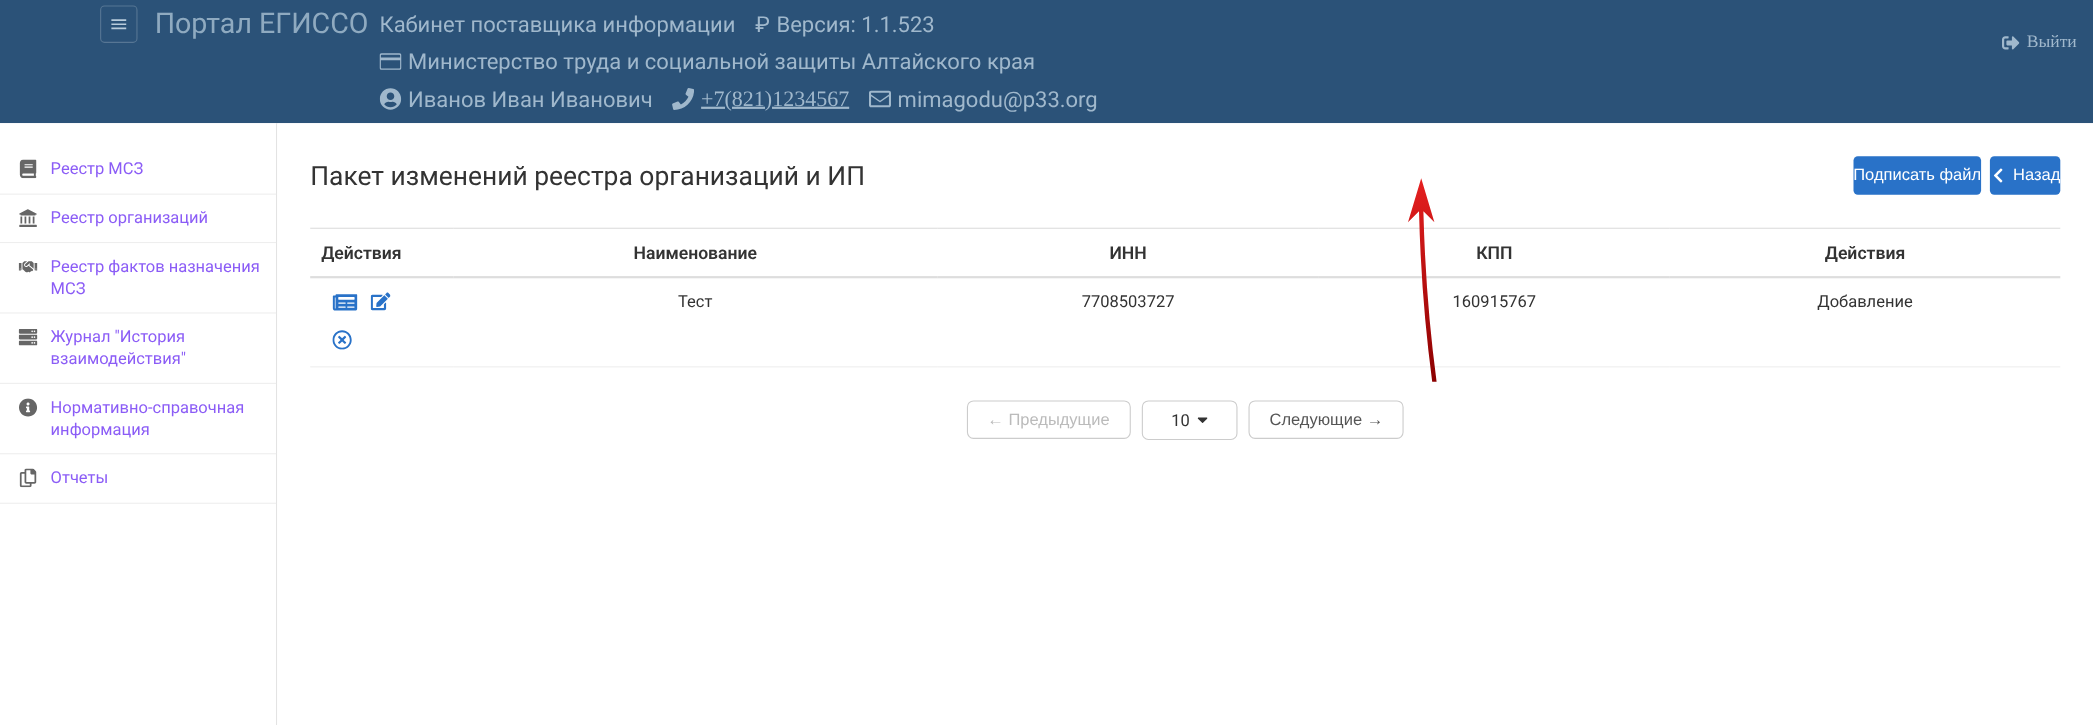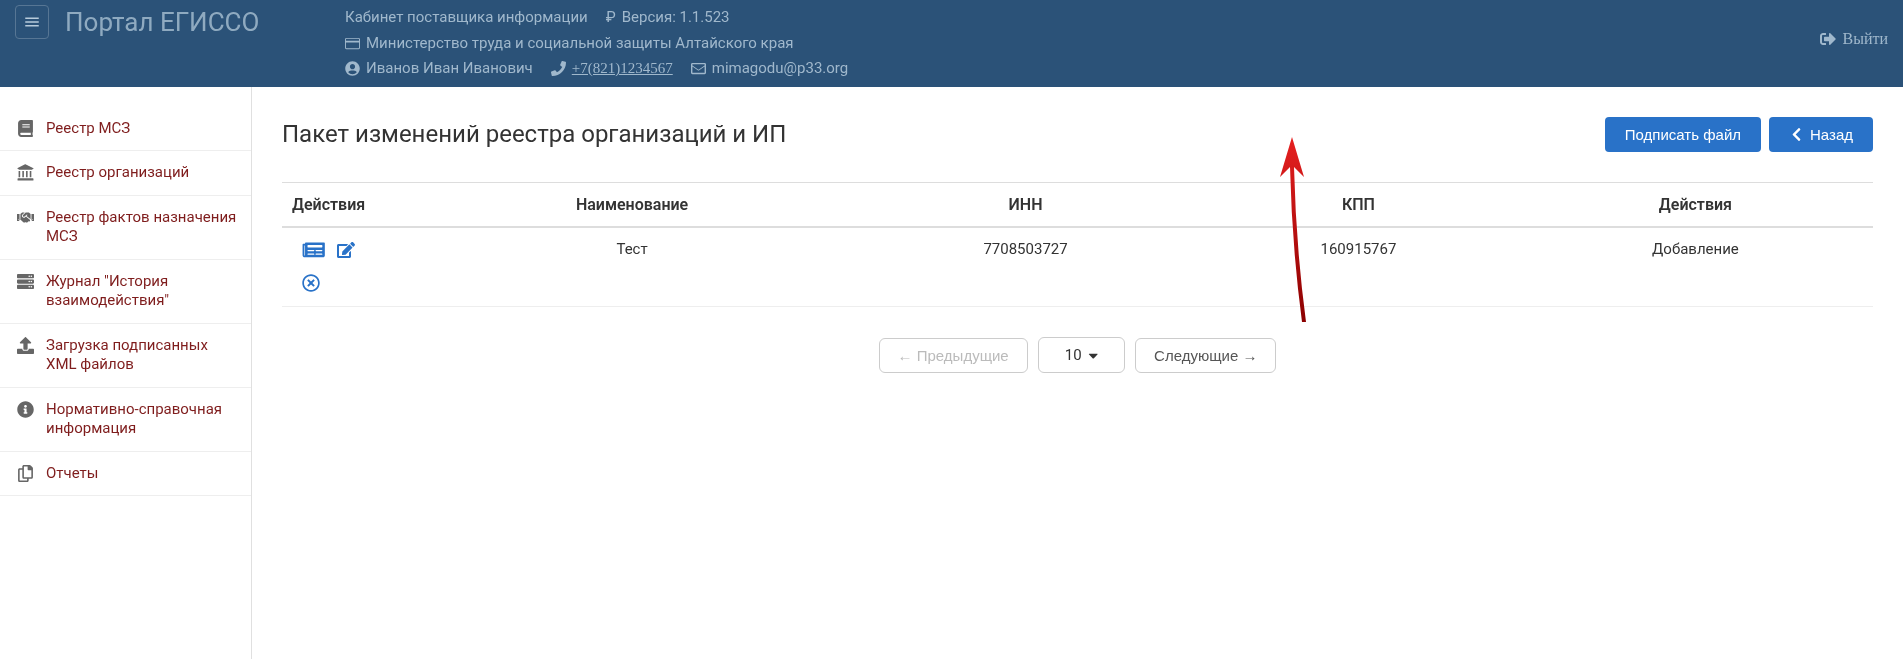--- a/index.html
+++ b/index.html
@@ -11,20 +11,21 @@
       display: flex;
       align-items: flex-start;
       padding: 5px 15px;
       min-height: 75px;
     }
     .header-left {
       display: flex;
       align-items: center;
       gap: 16px;
       min-width: 320px;
+      justify-content: flex-end;
     }
     .menu-toggle {
       background: transparent;
       border: 1px solid #577694;
       border-radius: 4px;
       color: #b8cbdb;
       width: 34px;
       height: 34px;
       cursor: pointer;
       display: flex;
@@ -33,21 +34,21 @@
       font-size: 18px;
     }
     .portal-title {
       color: #8faac0;
       font-size: 26px;
       font-weight: 400;
     }
     .header-center {
       flex: 1;
       padding-left: 10px;
-      font-size: 15px;
+      font-size: 20px;
       line-height: 1.7;
     }
     .header-row {
       display: flex;
       gap: 18px;
       align-items: center;
     }
     .header-row .item {
       display: inline-flex;
       align-items: center;
@@ -82,21 +83,21 @@
       width: 252px;
       background: #fff;
       border-right: 1px solid #e0e0e0;
       min-height: calc(100vh - 75px);
       padding-top: 20px;
     }
     .sidebar-item {
       display: flex;
       align-items: flex-start;
       padding: 12px 14px;
-      color: #7f1d1d;
+      color: #8b5cf6;
       cursor: pointer;
       border-bottom: 1px solid #eee;
       gap: 10px;
       font-size: 15px;
       line-height: 1.3;
     }
     .sidebar-item .icon {
       width: 22px;
       display: flex;
       justify-content: center;
@@ -124,21 +125,21 @@
       color: #333;
     }
     .page-actions {
       display: flex;
       gap: 8px;
     }
     .btn {
       background: #2972c8;
       color: #fff;
       border: none;
-      padding: 9px 20px;
+      padding: 9px 0;
       border-radius: 4px;
       font-size: 15px;
       cursor: pointer;
       display: inline-flex;
       align-items: center;
       gap: 6px;
     }
     
     .data-table {
       width: 100%;
@@ -302,28 +303,20 @@
       </span>
       <span class="label">Реестр фактов назначения МСЗ</span>
     </div>
     <div class="sidebar-item">
       <span class="icon">
         <svg class="icon-svg" viewBox="0 0 512 512">
             <path d="M480 160H32c-17.7 0-32-14.3-32-32V64c0-17.7 14.3-32 32-32h448c17.7 0 32 14.3 32 32v64c0 17.7-14.3 32-32 32zm-48-88c-13.3 0-24 10.7-24 24s10.7 24 24 24 24-10.7 24-24-10.7-24-24-24zm-64 0c-13.3 0-24 10.7-24 24s10.7 24 24 24 24-10.7 24-24-10.7-24-24-24zm112 248H32c-17.7 0-32-14.3-32-32v-64c0-17.7 14.3-32 32-32h448c17.7 0 32 14.3 32 32v64c0 17.7-14.3 32-32 32zm-48-88c-13.3 0-24 10.7-24 24s10.7 24 24 24 24-10.7 24-24-10.7-24-24-24zm-64 0c-13.3 0-24 10.7-24 24s10.7 24 24 24 24-10.7 24-24-10.7-24-24-24zm112 248H32c-17.7 0-32-14.3-32-32v-64c0-17.7 14.3-32 32-32h448c17.7 0 32 14.3 32 32v64c0 17.7-14.3 32-32 32zm-48-88c-13.3 0-24 10.7-24 24s10.7 24 24 24 24-10.7 24-24-10.7-24-24-24zm-64 0c-13.3 0-24 10.7-24 24s10.7 24 24 24 24-10.7 24-24-10.7-24-24-24z"></path>
           </svg>
       </span>
       <span class="label">Журнал "История взаимодействия"</span>
-    </div>
-    <div class="sidebar-item">
-      <span class="icon">
-        <svg class="icon-svg" viewBox="0 0 512 512">
-            <path d="M296 384h-80c-13.3 0-24-10.7-24-24V192h-87.7c-17.8 0-26.7-21.5-14.1-34.1L242.3 5.7c7.5-7.5 19.8-7.5 27.3 0l152.2 152.2c12.6 12.6 3.7 34.1-14.1 34.1H320v168c0 13.3-10.7 24-24 24zm216-8v112c0 13.3-10.7 24-24 24H24c-13.3 0-24-10.7-24-24V376c0-13.3 10.7-24 24-24h136v8c0 30.9 25.1 56 56 56h80c30.9 0 56-25.1 56-56v-8h136c13.3 0 24 10.7 24 24z"></path>
-          </svg>
-      </span>
-      <span class="label">Загрузка подписанных XML файлов</span>
     </div>
     <div class="sidebar-item">
       <span class="icon">
         <svg class="icon-svg" viewBox="0 0 512 512">
             <path d="M256 8C119 8 8 119 8 256s111 248 248 248 248-111 248-248S393 8 256 8zm0 110c23.2 0 42 18.8 42 42s-18.8 42-42 42-42-18.8-42-42 18.8-42 42-42zm56 254c0 6.6-5.4 12-12 12h-88c-6.6 0-12-5.4-12-12v-24c0-6.6 5.4-12 12-12h12v-64h-12c-6.6 0-12-5.4-12-12v-24c0-6.6 5.4-12 12-12h64c6.6 0 12 5.4 12 12v100h12c6.6 0 12 5.4 12 12v24z"></path>
           </svg>
       </span>
       <span class="label">Нормативно-справочная информация</span>
     </div>
     <div class="sidebar-item">

